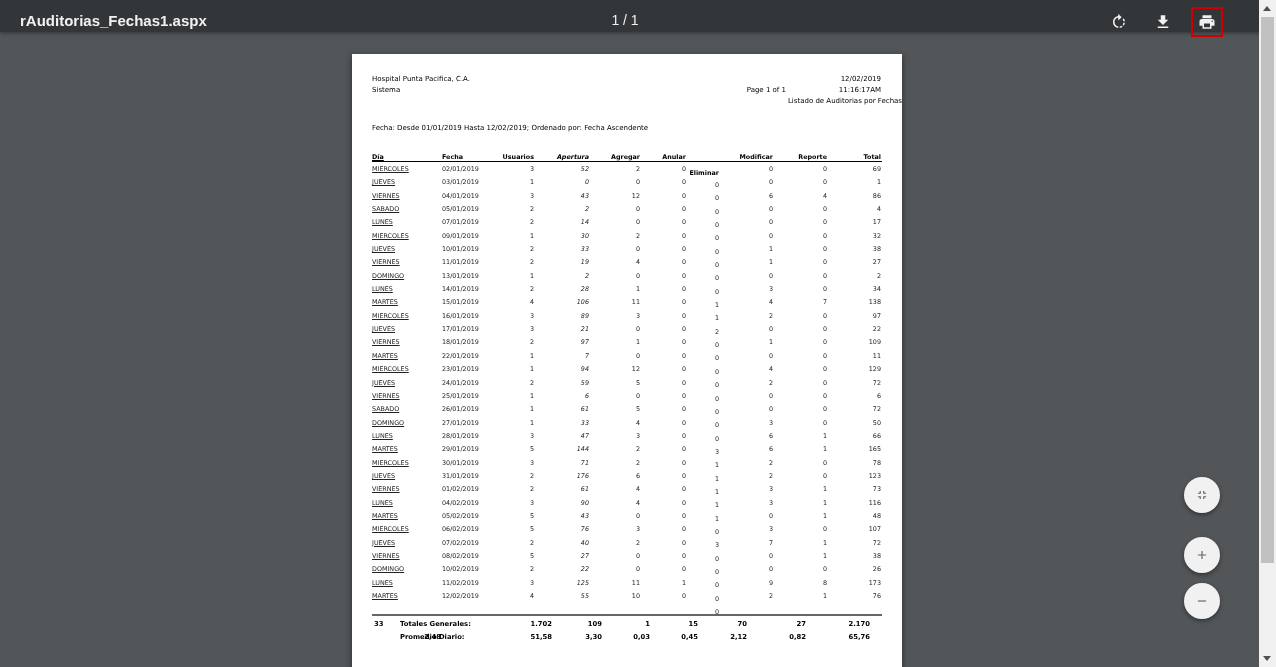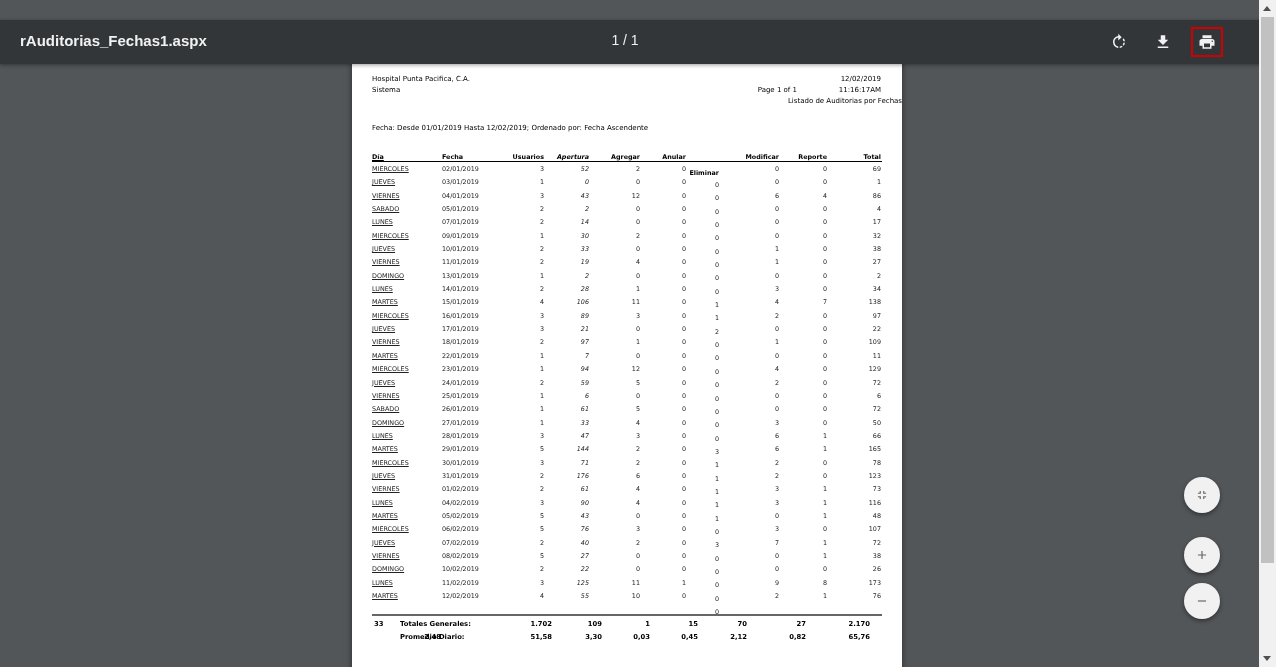--- a/index.html
+++ b/index.html
@@ -1,17 +1,17 @@
 <!DOCTYPE html>
 <html><head>
 <meta charset="utf-8">
 <style>
   * { box-sizing: border-box; margin: 0; padding: 0; }
   html, body { width: 1276px; height: 667px; overflow: hidden; background: #525659; font-family: "Liberation Sans", sans-serif; }
-  .toolbar { position: absolute; left: 0; top: 0; width: 1276px; height: 44px; background: #323639; box-shadow: 0 1px 4px rgba(0,0,0,.4); z-index: 5; margin-top: 20px; }
+  .toolbar { position: absolute; left: 0; top: 0; width: 1276px; height: 32px; background: #323639; box-shadow: 0 1px 4px rgba(0,0,0,.4); z-index: 5; }
   .title { position: absolute; left: 20px; top: 12px; color: #f1f1f1; font-size: 15px; font-weight: bold; }
   .pagecount { position: absolute; left: 0; width: 1250px; text-align: center; top: 12px; color: #f1f1f1; font-size: 14px; }
   .tb-btn { position: absolute; top: 7px; width: 32px; height: 30px; display: flex; align-items: center; justify-content: center; cursor: pointer; }
   .tb-btn svg { width: 18px; height: 18px; fill: #f1f1f1; }
   .tb-btn.highlight { border: 2px solid #d00000; }
   .viewer { position: absolute; left: 0; top: 44px; width: 1259px; height: 623px; overflow: hidden; }
   .scrollbar { position: absolute; right: 0; top: 0; width: 17px; height: 667px; background: #f1f1f1; z-index: 6; }
   .scroll-thumb { position: absolute; left: 2px; top: 17px; width: 13px; height: 546px; background: #c1c1c1; }
   .scroll-up, .scroll-down { position: absolute; left: 4px; width: 0; height: 0; border-left: 4px solid transparent; border-right: 4px solid transparent; }
   .scroll-up { top: 6px; border-bottom: 5px solid #505050; }
@@ -19,22 +19,22 @@
   .page { position: absolute; left: 352px; top: 10px; width: 550px; height: 640px; background: #fff; box-shadow: 0 2px 6px rgba(0,0,0,.5); font-family: "DejaVu Sans", sans-serif; color: #000; }
   .hdr { position: absolute; font-size: 7px; }
   .tbl { position: absolute; left: 20px; top: 96px; width: 510px; font-size: 6.4px; }
   .row { position: relative; height: 13.35px; }
   .row span { position: absolute; top: 3px; white-space: nowrap; }
   .head span { font-weight: bold; }
   .head { border-bottom: 1px solid #000; height: 12px; }
   .c0 { left: 0; text-decoration: underline; }
   .c1 { left: 54px; padding-left: 16px; }
   .r { text-align: right; }
-  .c2 { right: 338px; } .c3 { right: 293px; font-style: italic; } .c4 { right: 242px; } .c5 { right: 196px; }
-  .c6 { right: 163px; margin-top: 16px; } .c7 { right: 103px; } .c8 { right: 55px; } .c9 { right: 1px; }
+  .c2 { right: 348px; } .c3 { right: 293px; font-style: italic; } .c4 { right: 242px; } .c5 { right: 196px; }
+  .c6 { right: 163px; margin-top: 16px; } .c7 { right: 109px; } .c8 { right: 55px; } .c9 { right: 1px; }
   .rows .row span { color: #222; }
   .totals { position: absolute; left: 20px; top: 560px; width: 510px; border-top: 2px solid #666; font-size: 6.8px; font-weight: bold; }
   .totals .row span { top: 4px; }
   .tcount { left: 2px; } .tlabel { left: 28px; }
   .t2 { right: 441px; } .t3 { right: 330px; } .t4 { right: 280px; } .t5 { right: 232px; } .t6 { right: 184px; }
   .t7 { right: 135px; } .t8 { right: 76px; } .t9 { right: 12px; }
   .fab { position: absolute; left: 1184px; width: 36px; height: 36px; border-radius: 50%; background: #f1f1f1; box-shadow: 0 2px 4px rgba(0,0,0,.4); display: flex; align-items: center; justify-content: center; cursor: pointer; z-index: 5; }
   .fab svg { width: 14px; height: 14px; fill: #666; }
 </style>
 </head>
@@ -59,21 +59,21 @@
       </svg>
   </div>
 </div>
 
 <div class="viewer">
   <div class="page">
     <div class="hdr" style="left:20px;top:21px">Hospital Punta Pacifica, C.A.</div>
     <div class="hdr" style="left:20px;top:32px">Sistema</div>
     <div class="hdr" style="left:0;width:550px;text-align:right;top:43px">Listado de Auditorias por Fechas</div>
     <div class="hdr" style="right:21px;top:21px">12/02/2019</div>
-    <div class="hdr" style="right:105px;top:32px">Page 1 of 1</div>
+    <div class="hdr" style="right:116px;top:32px">Page 1 of 1</div>
     <div class="hdr" style="right:21px;top:32px">11:16:17AM</div>
     <div class="hdr" style="left:20px;top:70px">Fecha: Desde 01/01/2019  Hasta 12/02/2019; Ordenado por: Fecha Ascendente</div>
 
     <div class="tbl">
       <div class="row head">
         <span class="c0">Día</span>
         <span class="c1">Fecha</span>
         <span class="c2 r">Usuarios</span>
         <span class="c3 r">Apertura</span>
         <span class="c4 r">Agregar</span>

